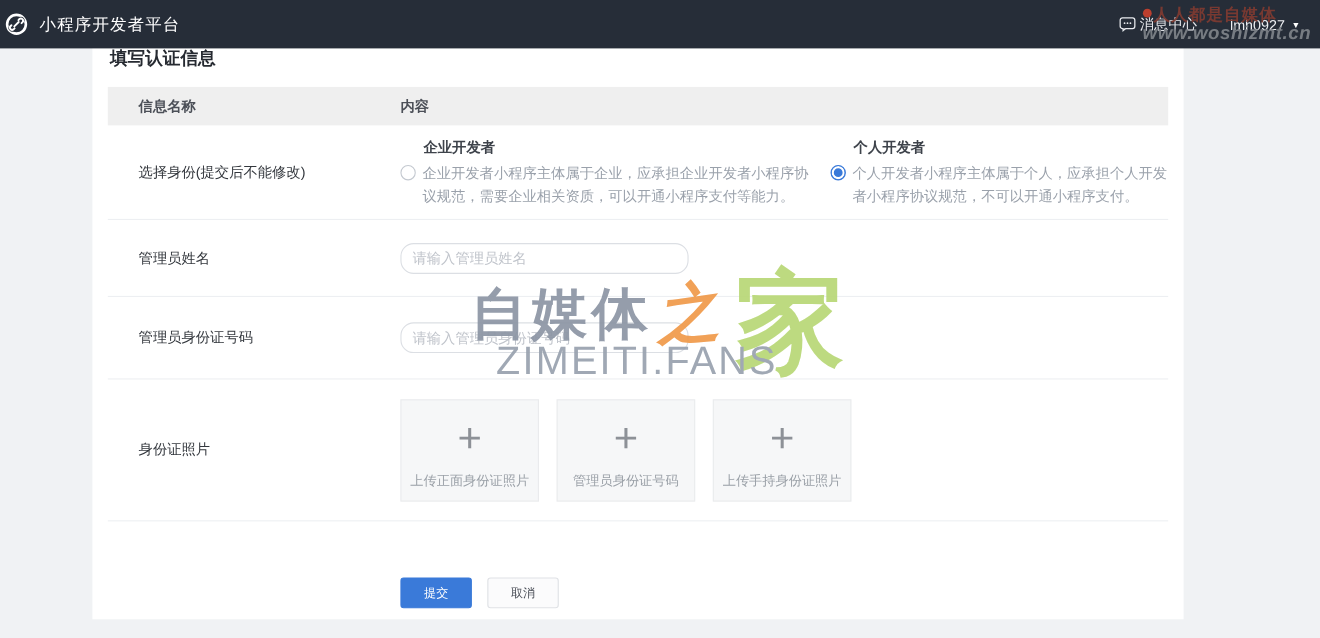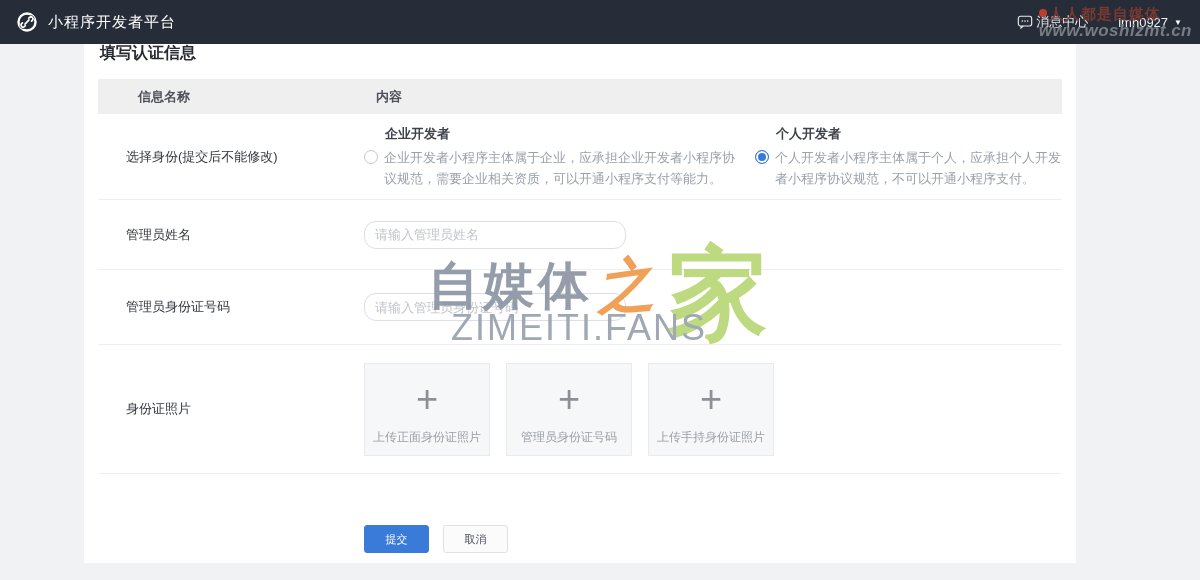--- a/index.html
+++ b/index.html
@@ -9,21 +9,21 @@
     background:#f0f2f4;
     position:relative;
     font-size:13px;
     color:#33373d;
   }
 
   
   .navbar {
     position:absolute; left:0; top:0; width:1200px; height:44px;
     background:#262d38; display:flex; align-items:center;
-    padding:0 18px 0 16px; z-index:10;
+    padding:0 18px 0 4px; z-index:10;
   }
   .nav-left { display:flex; align-items:center; gap:10px; }
   .logo-icon { width:22px; height:22px; display:inline-flex; }
   .nav-title { color:#ffffff; font-size:15px; letter-spacing:1px; }
   .nav-right { margin-left:auto; display:flex; align-items:center; gap:30px; }
   .nav-msg { display:flex; align-items:center; gap:3px; color:#e8eaee; font-size:13px; cursor:pointer; }
   .nav-user { display:flex; align-items:center; gap:6px; color:#eef0f3; font-size:13px; cursor:pointer; }
   .nav-caret { font-size:8px; color:#ffffff; }
 
   
@@ -39,21 +39,21 @@
   .card {
     position:absolute; left:84px; top:27px; width:992px; height:536px;
     background:#ffffff;
   }
   .card-title { font-size:16px; font-weight:bold; color:#262a31; padding:16px 16px 15px 16px; }
 
   .thead {
     margin:0 14px; height:35px; background:#efefef;
     display:flex; align-items:center; font-weight:bold; color:#4c5058; font-size:13px;
   }
-  .col-label { width:266px; padding-left:28px;margin-left:12px; }
+  .col-label { width:266px; padding-left:28px; }
   .col-content { flex:1; }
 
   .trow { margin:0 14px; display:flex; align-items:center; border-bottom:1px solid #edeff2; }
   .trow .cell-label { width:266px; padding-left:28px; font-size:13px; color:#33373d; }
   .trow .cell-content { flex:1; display:flex; }
 
   .row-identity { height:86px; }
   .row-name { height:70px; }
   .row-id { height:75px; }
   .row-photos { height:129px; }

